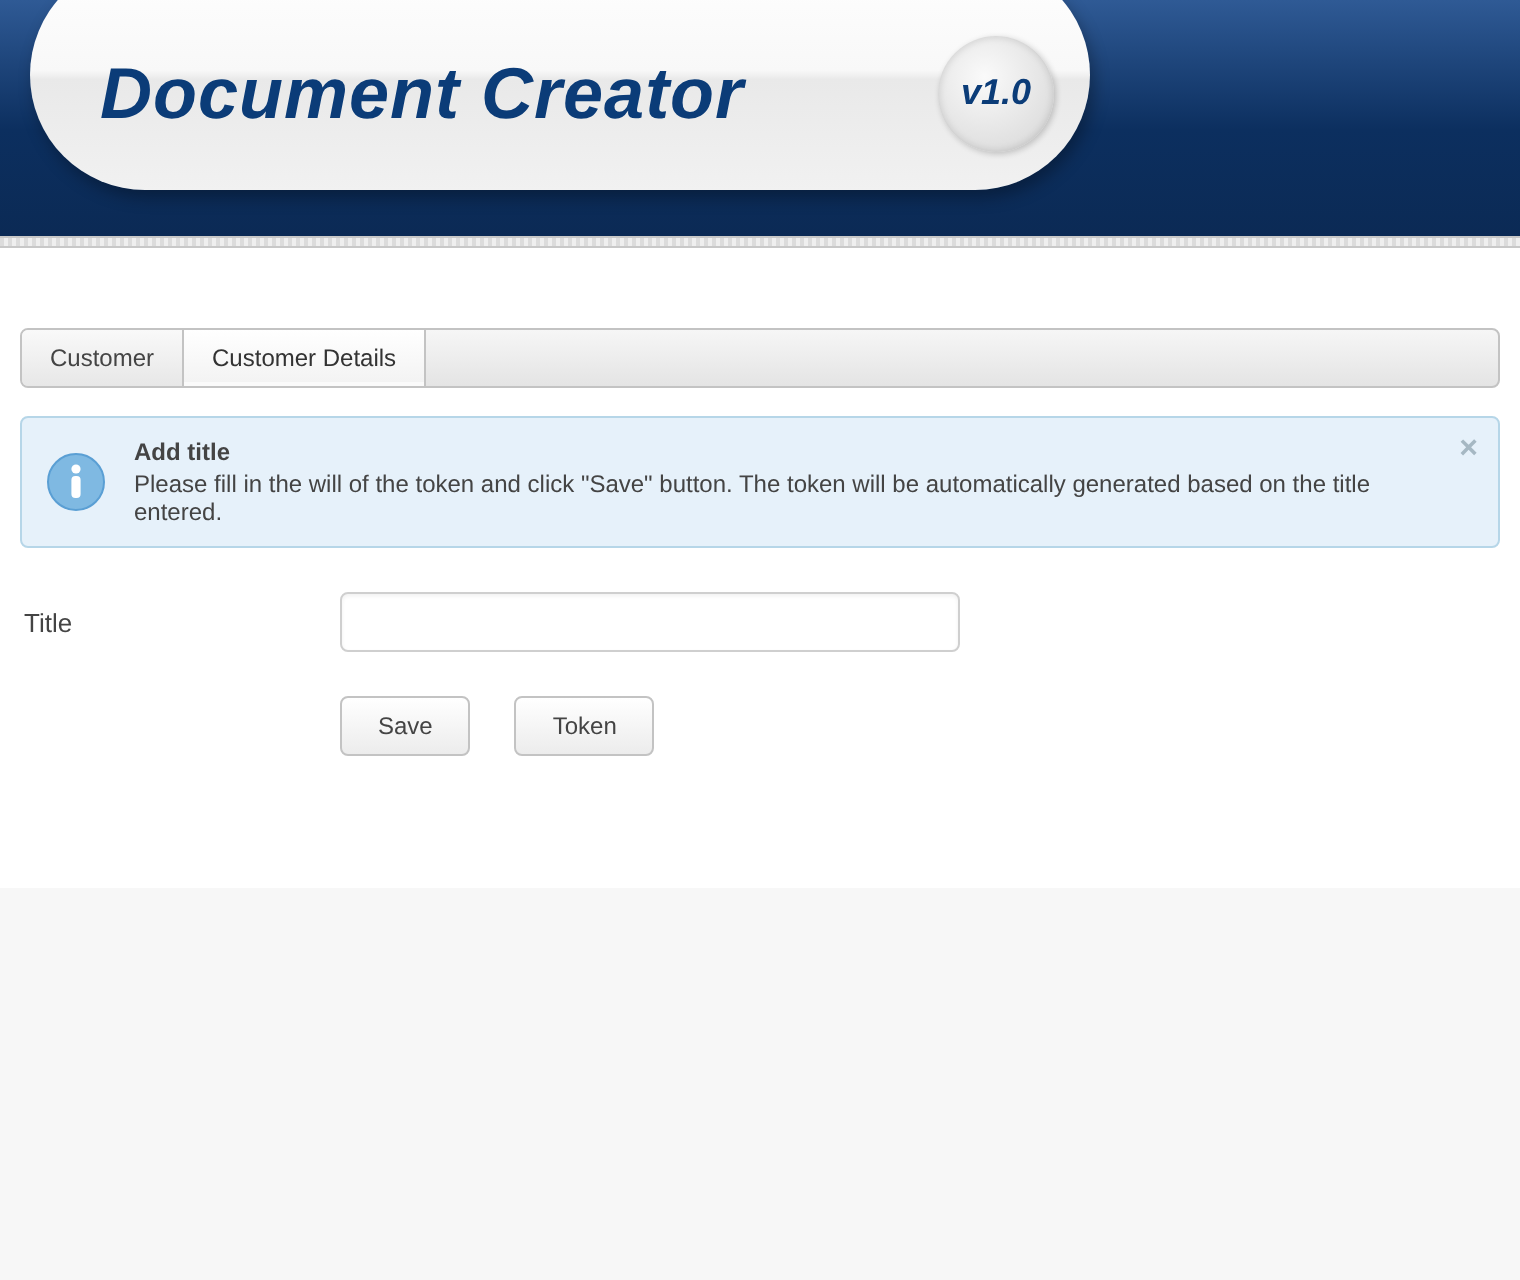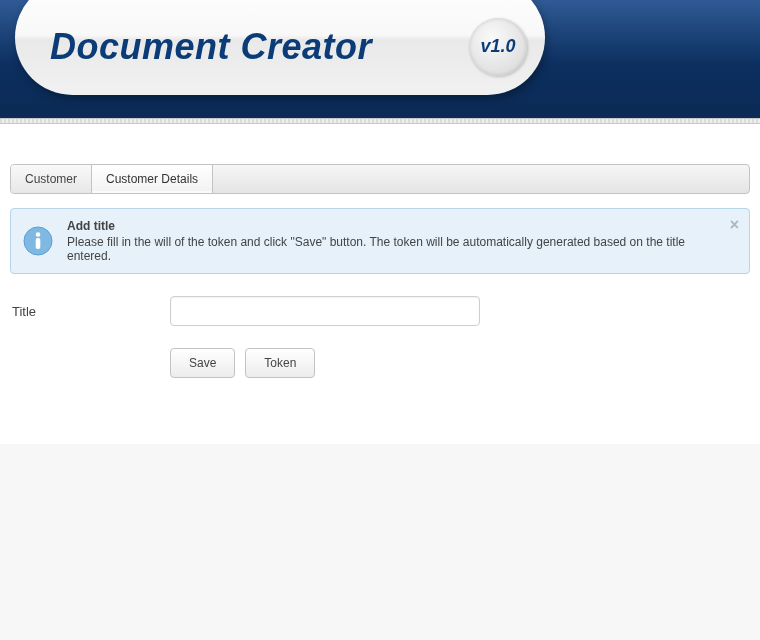--- a/index.html
+++ b/index.html
@@ -135,21 +135,21 @@
     border-radius: 4px;
     background: #fff;
     box-shadow: inset 0 1px 2px rgba(0,0,0,0.06);
     padding: 0 8px;
     font-size: 13px;
     color: #333;
   }
   .button-row {
     padding-left: 160px;
     display: flex;
-    gap: 10px;
+    gap: 22px;
   }
   .btn {
     height: 30px;
     padding: 0 18px;
     border: 1px solid #c3c3c3;
     border-radius: 4px;
     background: linear-gradient(to bottom, #ffffff 0%, #ececec 100%);
     font-size: 12px;
     color: #444;
     cursor: pointer;

